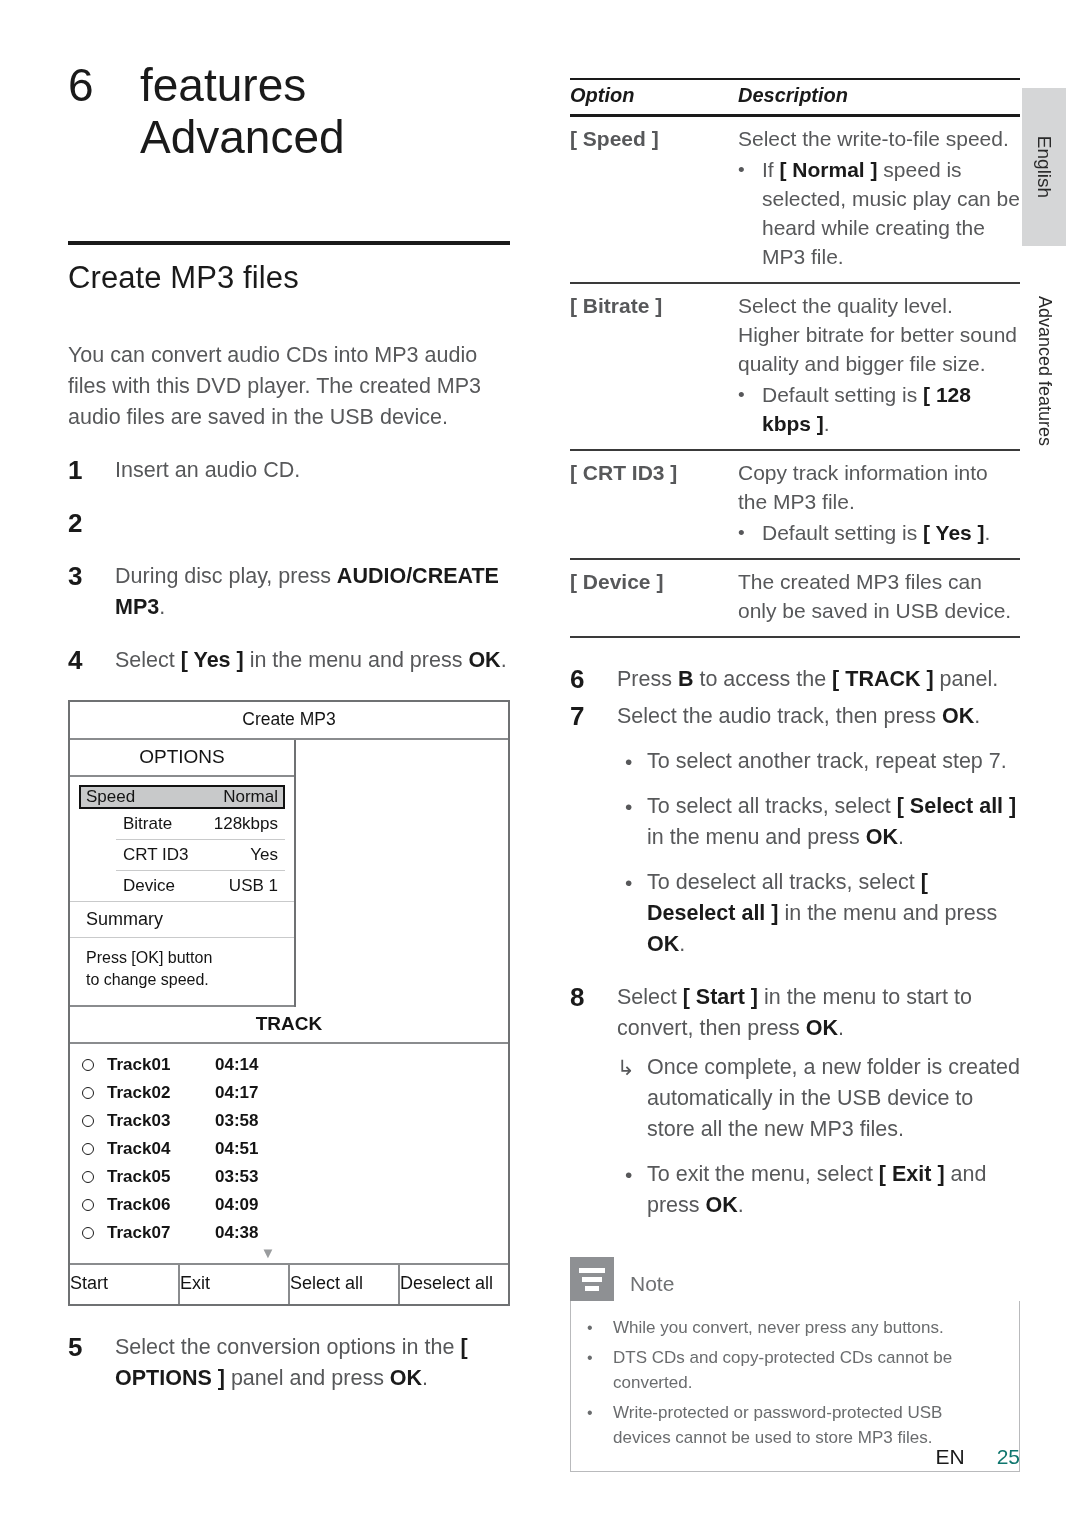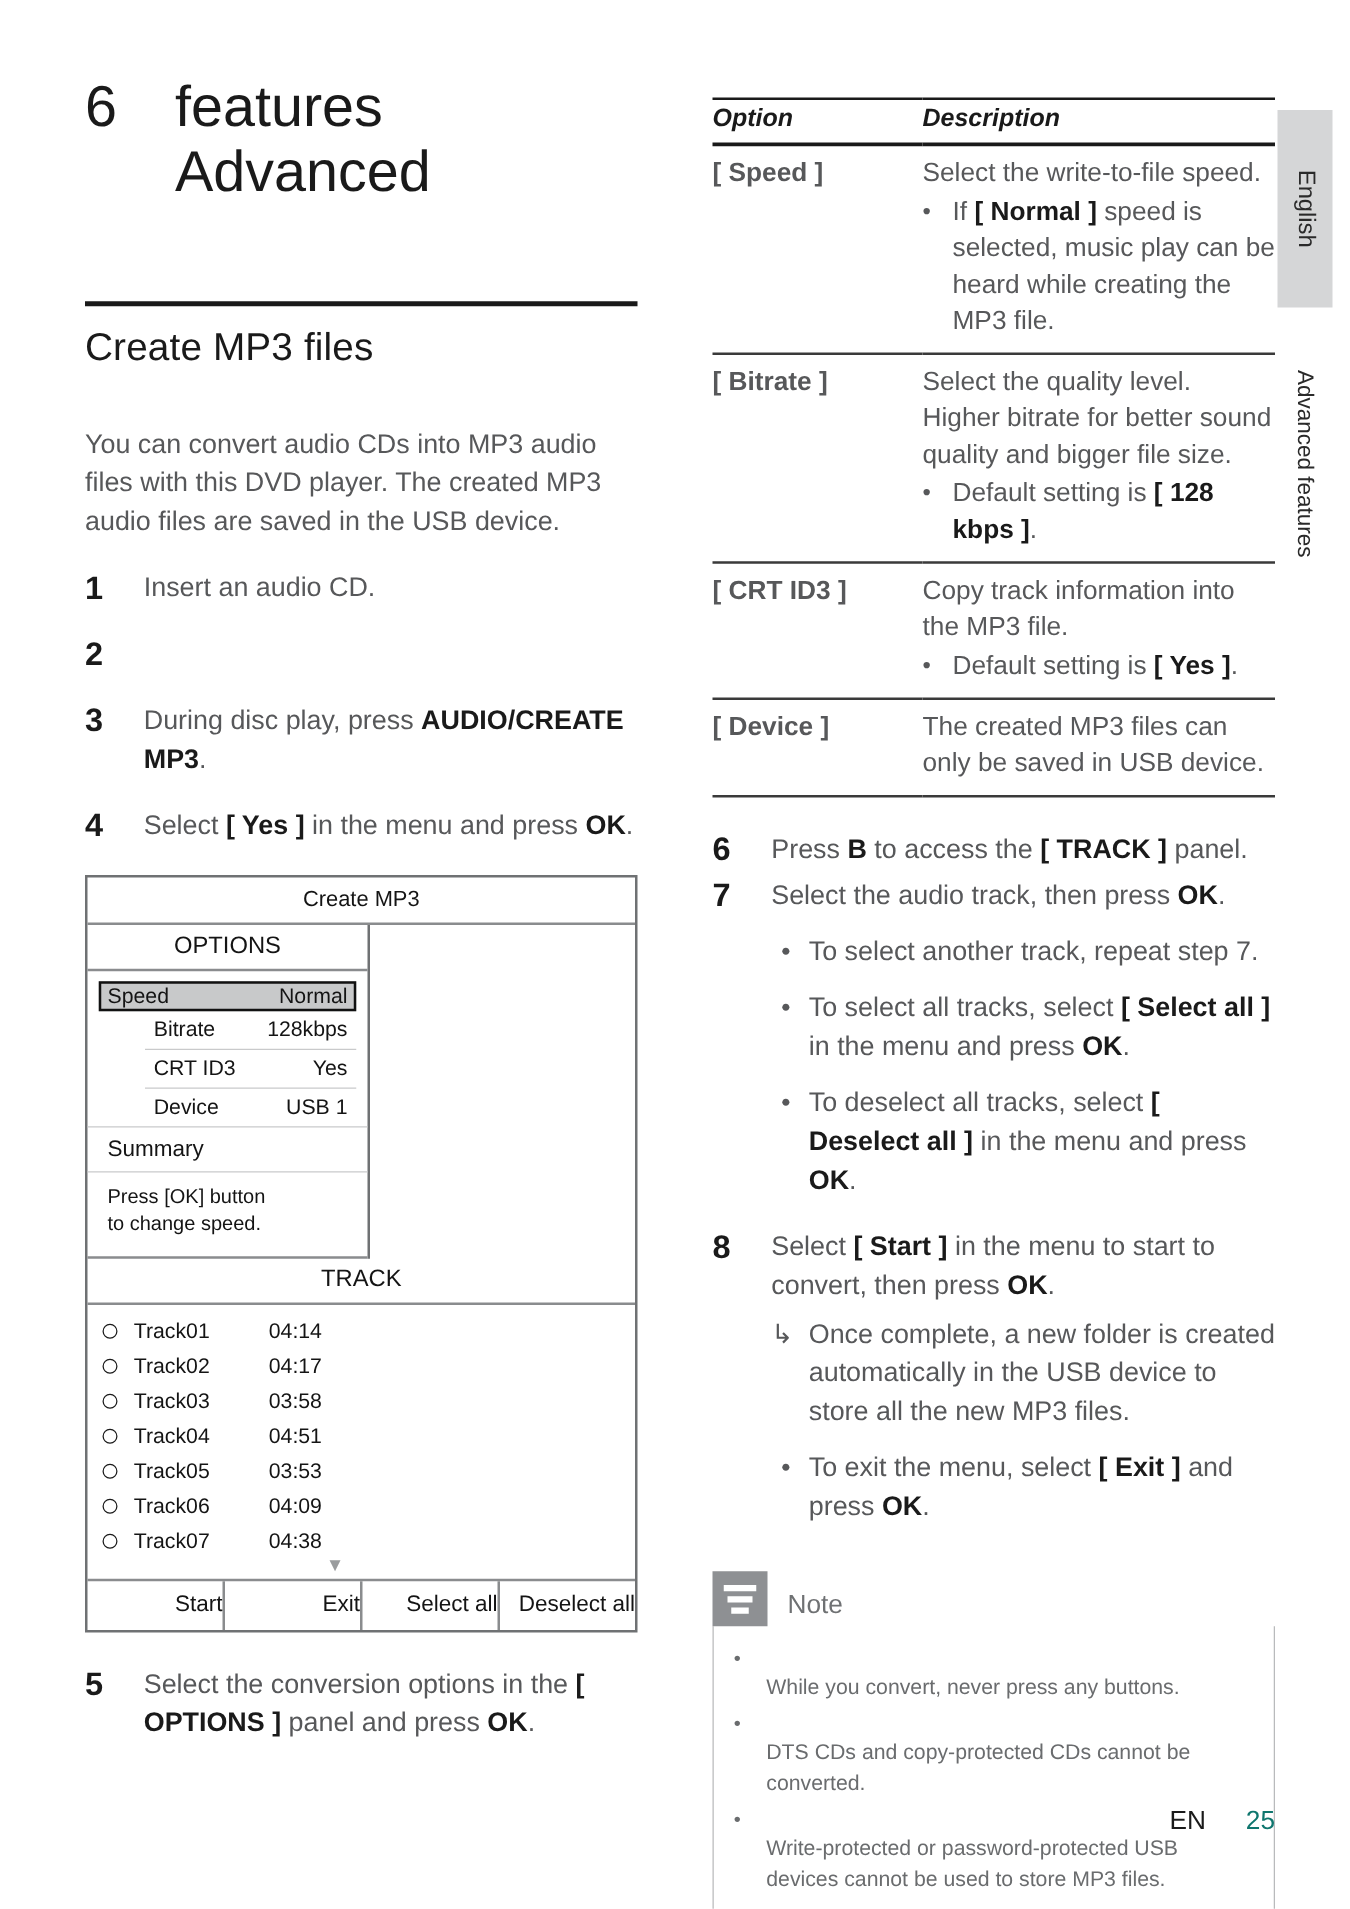--- a/index.html
+++ b/index.html
@@ -80,21 +80,21 @@
     background:#ffffff;
     font-family:"Liberation Sans", sans-serif;
     color:#141414;
   }
   .osd-title {
     text-align:center; font-size:17.5px; padding:7px 0 8px;
     border-bottom:2px solid #8a8c8e;
   }
   .osd-cols { display:flex;flex-direction:column; }
   .osd-left  { width:226px; border-right:2px solid #6f7173; }
-  .osd-right { flex:1; }
+  .osd-right { flex:1;font-weight:bold; }
   .osd-hdr {
     text-align:center; font-size:19px; padding:6px 0 7px;
     border-bottom:2px solid #8a8c8e;
   }
   .opt-rows { padding:9px 9px 0 9px; }
   .opt-row {
     display:flex; justify-content:space-between;
     font-size:17px; padding:5px 7px;
     border-bottom:1.5px solid #c9cacb;
     margin-left:37px;
@@ -131,21 +131,21 @@
   }
   .track-name { width:108px; }
   .track-time { }
   .scroll-arrow {
     text-align:center; color:#9a9c9e; font-size:15px;
     line-height:10px; padding:1px 0 5px 0;
     margin-left:-42px;
   }
   .osd-foot { display:flex; border-top:2px solid #8a8c8e; }
   .osd-btn {
-    flex:1; text-align:right; font-size:18px; padding:8px 0 10px;
+    flex:1; text-align:left; font-size:18px; padding:8px 0 10px;
     border-right:2px solid #8a8c8e;
   }
   .osd-btn:last-child { border-right:none; }
 
   
   table.opt-table { width:100%; border-collapse:collapse; }
   table.opt-table th {
     text-align:left; font-size:20px; font-weight:700; color:#1a1a1a;
     padding:4px 0 7px 0; vertical-align:bottom;
   }
@@ -181,21 +181,21 @@
   .note-body {
     border:1.5px solid #b9babc; border-top:none;
     padding:14px 16px 16px 16px;
     margin-top:0;
   }
   .note-body .nb { display:flex; margin-bottom:5px; }
   .note-body .nb .dot {
     flex:0 0 26px; width:26px; font-size:16px; line-height:25px; color:#6a6c6e;
   }
   .note-body .nb .txt {
-    flex:1; font-size:17px; line-height:25px; color:#6a6c6e;margin-top:22px;
+    flex:1; font-size:17px; line-height:25px; color:#6a6c6e;
   }
 
   
   .tab-lang {
     position:absolute; left:1022px; top:88px;
     width:44px; height:158px; background:#d5d6d7;
   }
   .tab-lang span {
     position:absolute; left:50%; top:50%;
     transform:translate(-50%,-50%) rotate(90deg);

